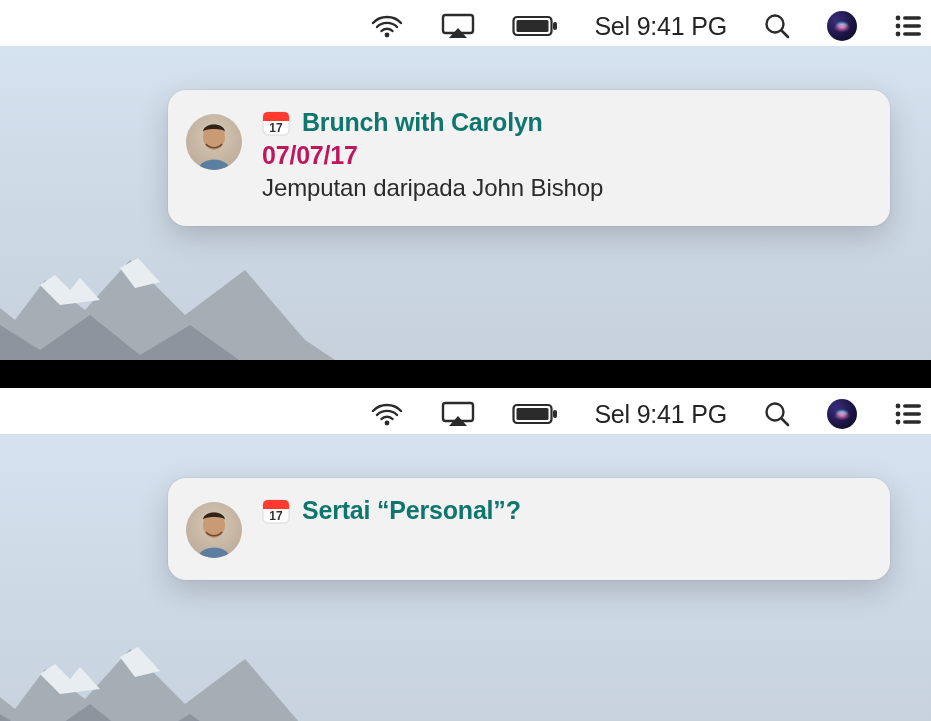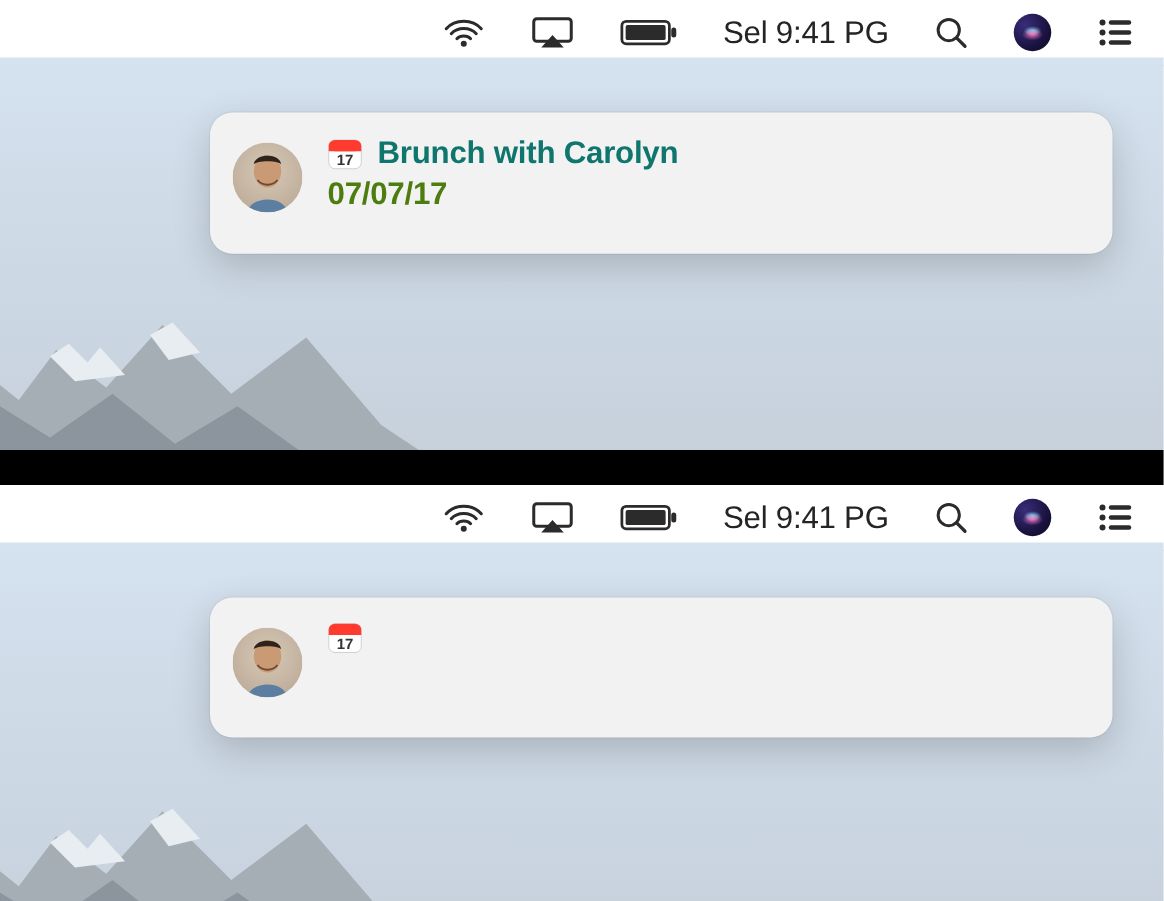--- a/index.html
+++ b/index.html
@@ -21,21 +21,21 @@
       height: 28px;
       background: #000;
     }
     .menubar {
       height: 53px;
       background: #fff;
       border-bottom: 1px solid rgba(0,0,0,0.18);
       display: flex;
       align-items: center;
       justify-content: flex-end;
-      padding-right: 24px;
+      padding-right: 8px;
       gap: 36px;
     }
     .menubar .time {
       font-size: 25px;
       color: #242424;
       font-weight: 500;
       letter-spacing: -0.2px;
     }
     .menubar svg { display: block; }
     .siri {
@@ -68,21 +68,21 @@
     .mountain svg { width: 100%; height: 100%; display: block; }
     .notification {
       position: absolute;
       left: 168px;
       width: 722px;
       background: #f2f2f2;
       border-radius: 18px;
       box-shadow: 0 10px 30px rgba(0,0,0,0.18), 0 0 0 1px rgba(0,0,0,0.04);
       display: flex;
       align-items: flex-start;
-      padding: 18px 22px 32px 18px;
+      padding: 18px 22px 22px 18px;
       gap: 20px;
     }
     .notif-top1 { top: 44px; }
     .notif-top2 { top: 44px; }
     .avatar {
       width: 56px; height: 56px; border-radius: 50%;
       margin-top: 6px;
       flex: 0 0 56px;
       overflow: hidden;
     }
@@ -100,21 +100,21 @@
     }
     .cal-icon svg { width: 100%; height: 100%; display: block; }
     .notif-title {
       font-size: 25px;
       font-weight: 700;
       color: #0f766e;
       letter-spacing: -0.2px;
     }
     .notif-line {
       font-size: 25px;
-      color: #4d7c0f;
+      color: #be185d;
       font-weight: 600;
       letter-spacing: -0.2px;
       line-height: 1.28;
     }
     .notif-body {
       font-size: 24px;
       color: #2b2b2b;
       font-weight: 500;
       letter-spacing: -0.1px;
       line-height: 1.34;
@@ -204,20 +204,21 @@
             <svg viewBox="0 0 28 28">
               <rect x="1" y="3" width="26" height="23" rx="5" fill="#fff" stroke="#d0d0d0" stroke-width="0.8"></rect>
               <rect x="1" y="3" width="26" height="9" rx="5" fill="#ff3b30"></rect>
               <rect x="1" y="8" width="26" height="4" fill="#ff3b30"></rect>
               <text x="14" y="23" text-anchor="middle" font-size="12" font-weight="600" fill="#333" font-family="-apple-system,Helvetica">17</text>
             </svg>
           </span>
           <span class="notif-title">Brunch with Carolyn</span>
         </div>
         <div class="notif-line">07/07/17</div>
+        <div class="notif-body">Jemputan daripada John Bishop</div>
       </div>
     </div>
   </div>
 </div>
 
 <div class="divider-black"></div>
 
 <div class="screen screen2">
   <div class="menubar">
     <span>
@@ -294,17 +295,18 @@
       <div class="notif-content">
         <div class="notif-header">
           <span class="cal-icon">
             <svg viewBox="0 0 28 28">
               <rect x="1" y="3" width="26" height="23" rx="5" fill="#fff" stroke="#d0d0d0" stroke-width="0.8"></rect>
               <rect x="1" y="3" width="26" height="9" rx="5" fill="#ff3b30"></rect>
               <rect x="1" y="8" width="26" height="4" fill="#ff3b30"></rect>
               <text x="14" y="23" text-anchor="middle" font-size="12" font-weight="600" fill="#333" font-family="-apple-system,Helvetica">17</text>
             </svg>
           </span>
+          <span class="notif-title">Sertai “Personal”?</span>
         </div>
       </div>
     </div>
   </div>
 </div>
 
 </body></html>

